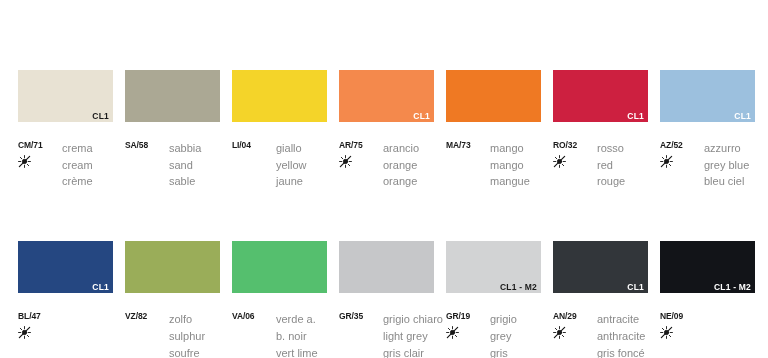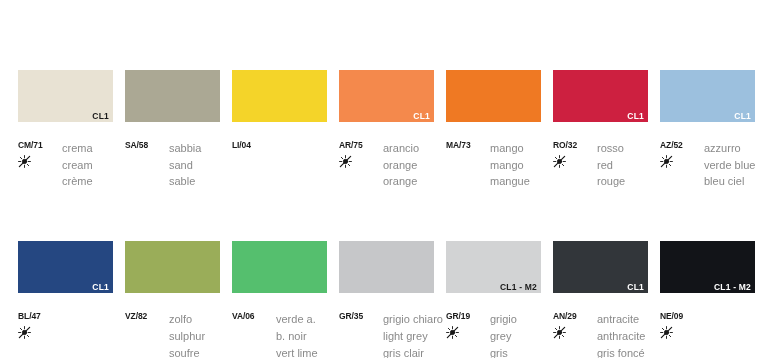--- a/index.html
+++ b/index.html
@@ -180,20 +180,25 @@
                     <line x1="19" y1="12" x2="23" y2="12"></line>
                     <line x1="4.2" y1="4.2" x2="7" y2="7"></line>
                     <line x1="17" y1="17" x2="19.8" y2="19.8"></line>
                     <line x1="19.8" y1="4.2" x2="17" y2="7"></line>
                     <line x1="7" y1="17" x2="4.2" y2="19.8"></line>
                   </g>
                   <line x1="2.5" y1="21.5" x2="21.5" y2="2.5" stroke="#1a1a1a" stroke-width="2.2" stroke-linecap="round"></line>
                 </svg>
               </div>
             </div>
+            <div class="info-right">
+              <div class="name-line">giallo</div>
+              <div class="name-line">yellow</div>
+              <div class="name-line">jaune</div>
+            </div>
           </div>
         </div>
         <div class="swatch-cell">
           <div class="swatch-chip" style="background-color: rgb(244, 137, 76);">
             <span class="chip-tag tag-light">CL1</span>
           </div>
           <div class="swatch-info">
             <div class="info-left">
               <div class="code-label">AR/75</div>
               <div class="nosun-wrap">
@@ -299,21 +304,21 @@
                     <line x1="17" y1="17" x2="19.8" y2="19.8"></line>
                     <line x1="19.8" y1="4.2" x2="17" y2="7"></line>
                     <line x1="7" y1="17" x2="4.2" y2="19.8"></line>
                   </g>
                   <line x1="2.5" y1="21.5" x2="21.5" y2="2.5" stroke="#1a1a1a" stroke-width="2.2" stroke-linecap="round"></line>
                 </svg>
               </div>
             </div>
             <div class="info-right">
               <div class="name-line">azzurro</div>
-              <div class="name-line">verde blue</div>
+              <div class="name-line">grey blue</div>
               <div class="name-line">bleu ciel</div>
             </div>
           </div>
         </div>
       </div>
     <div class="swatch-row row-2">
         <div class="swatch-cell">
           <div class="swatch-chip" style="background-color: rgb(37, 71, 129);">
             <span class="chip-tag tag-light">CL1</span>
           </div>

